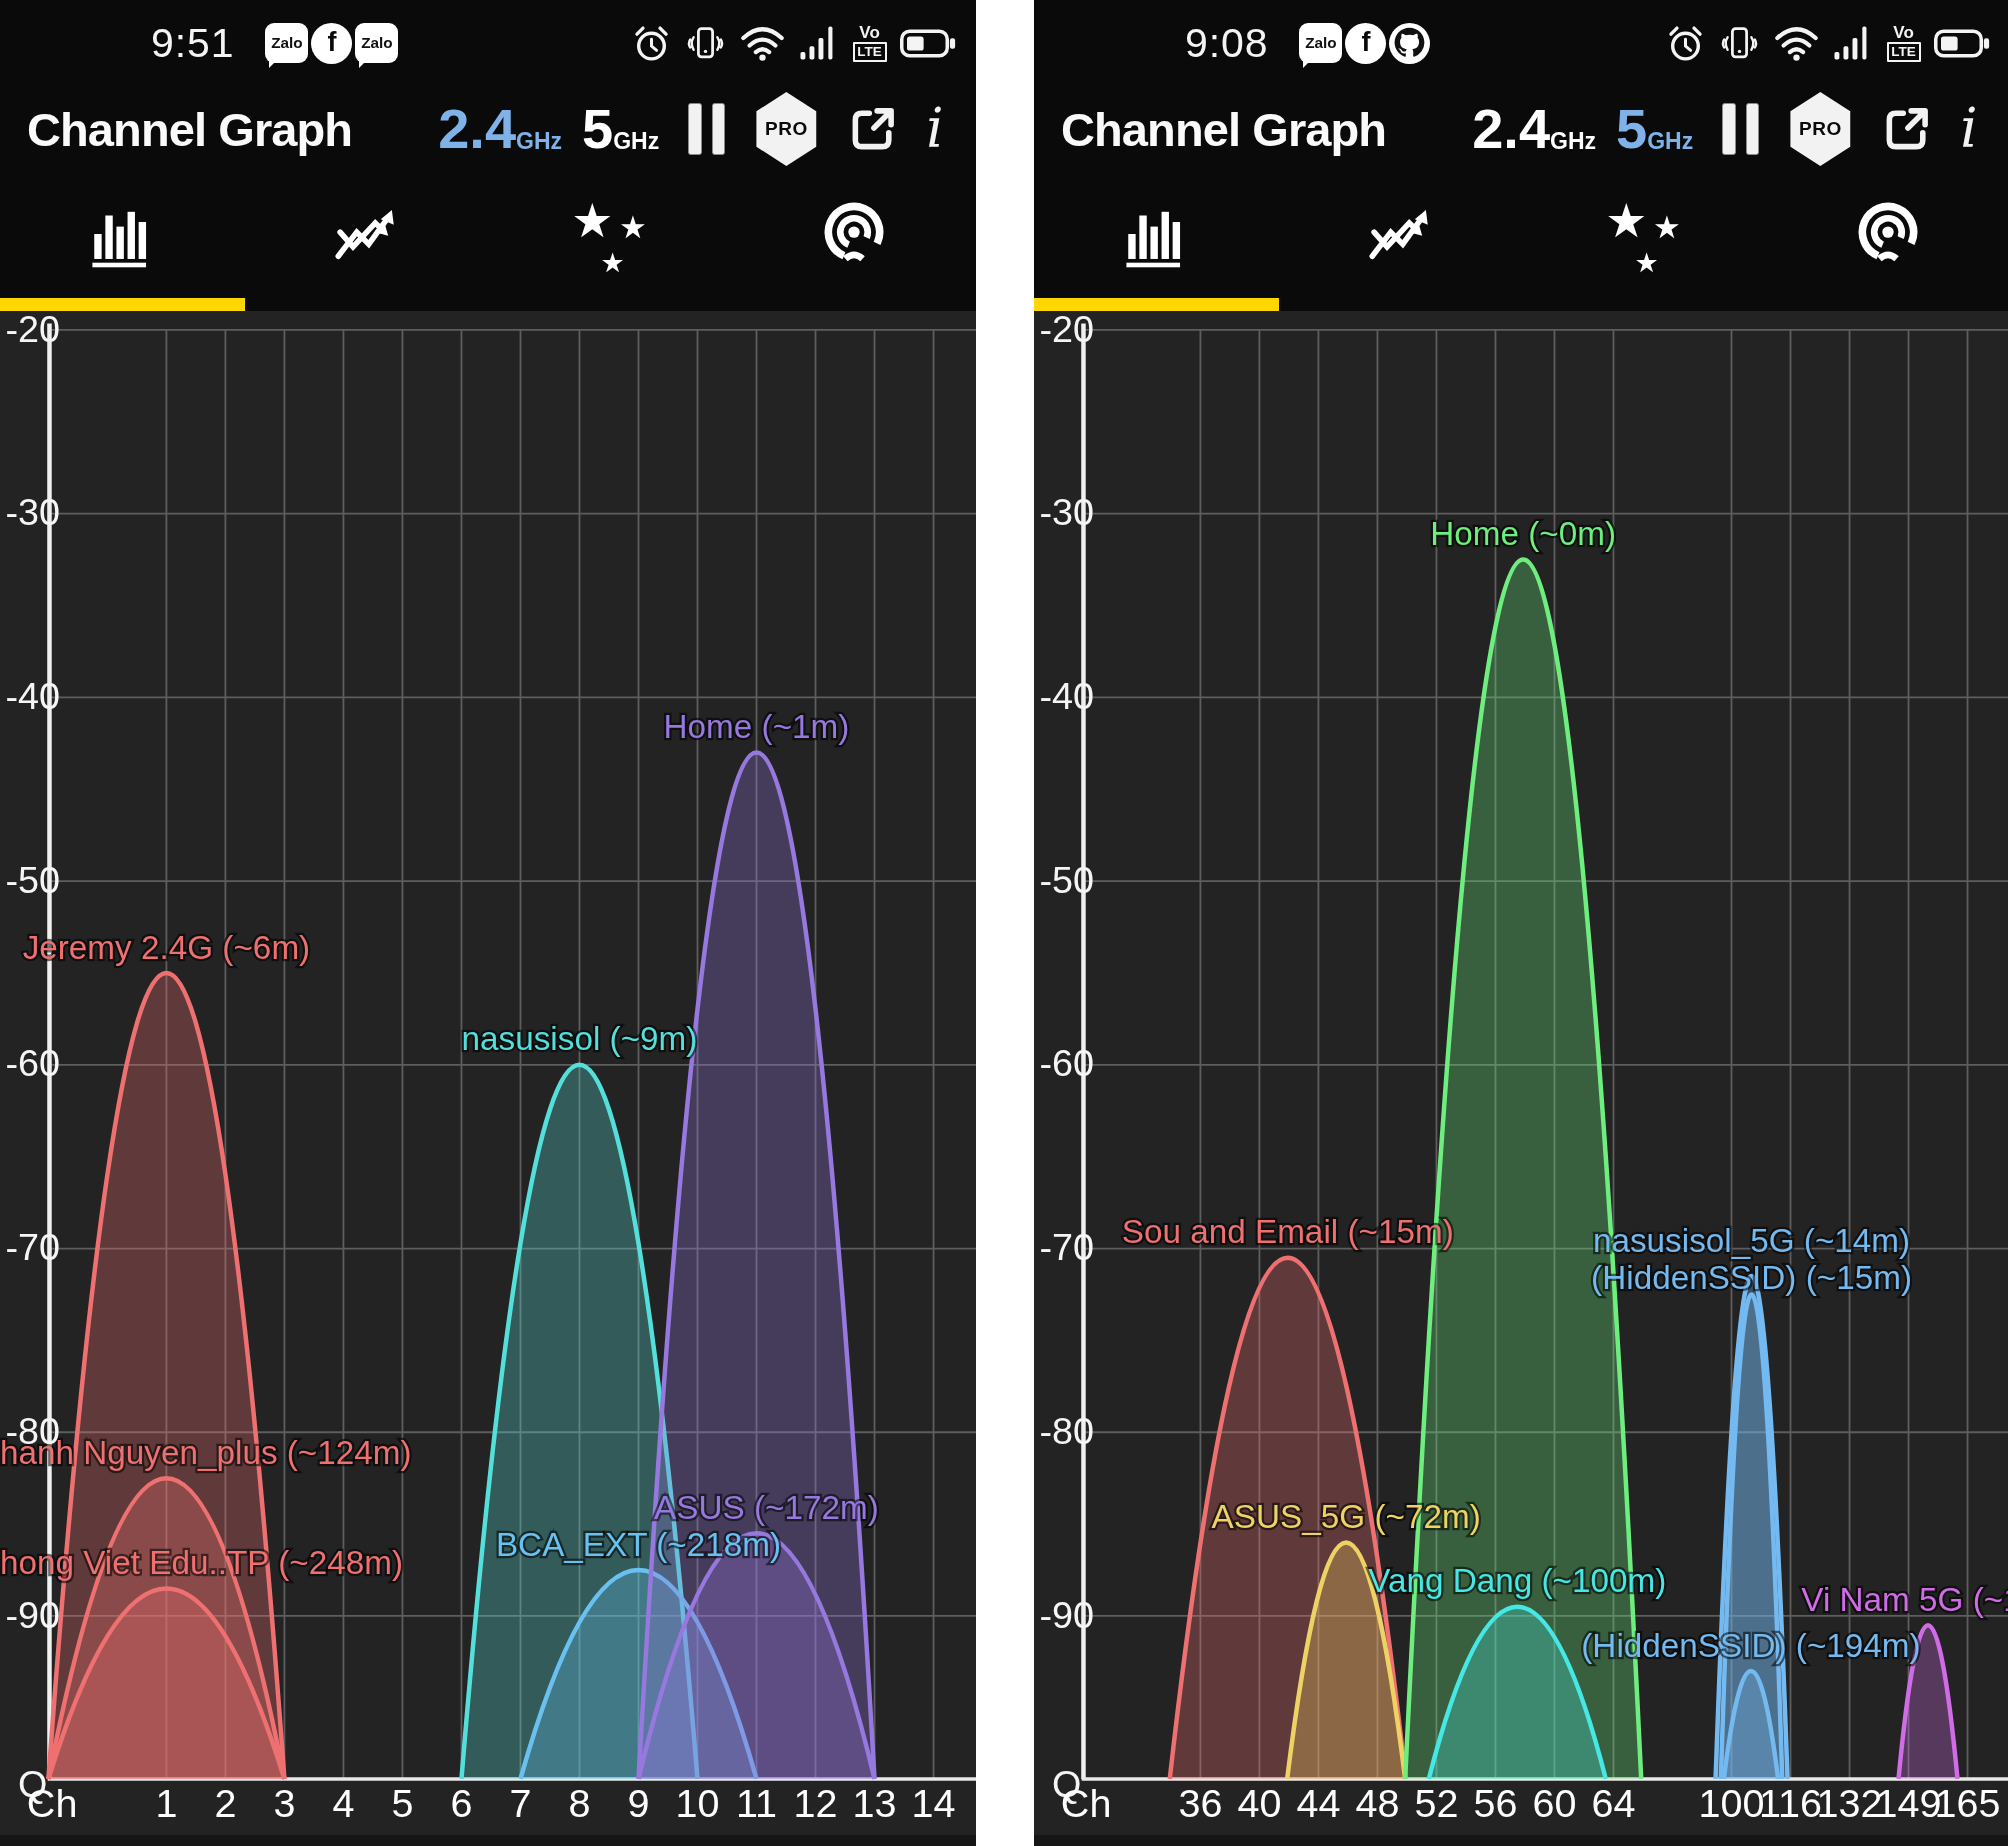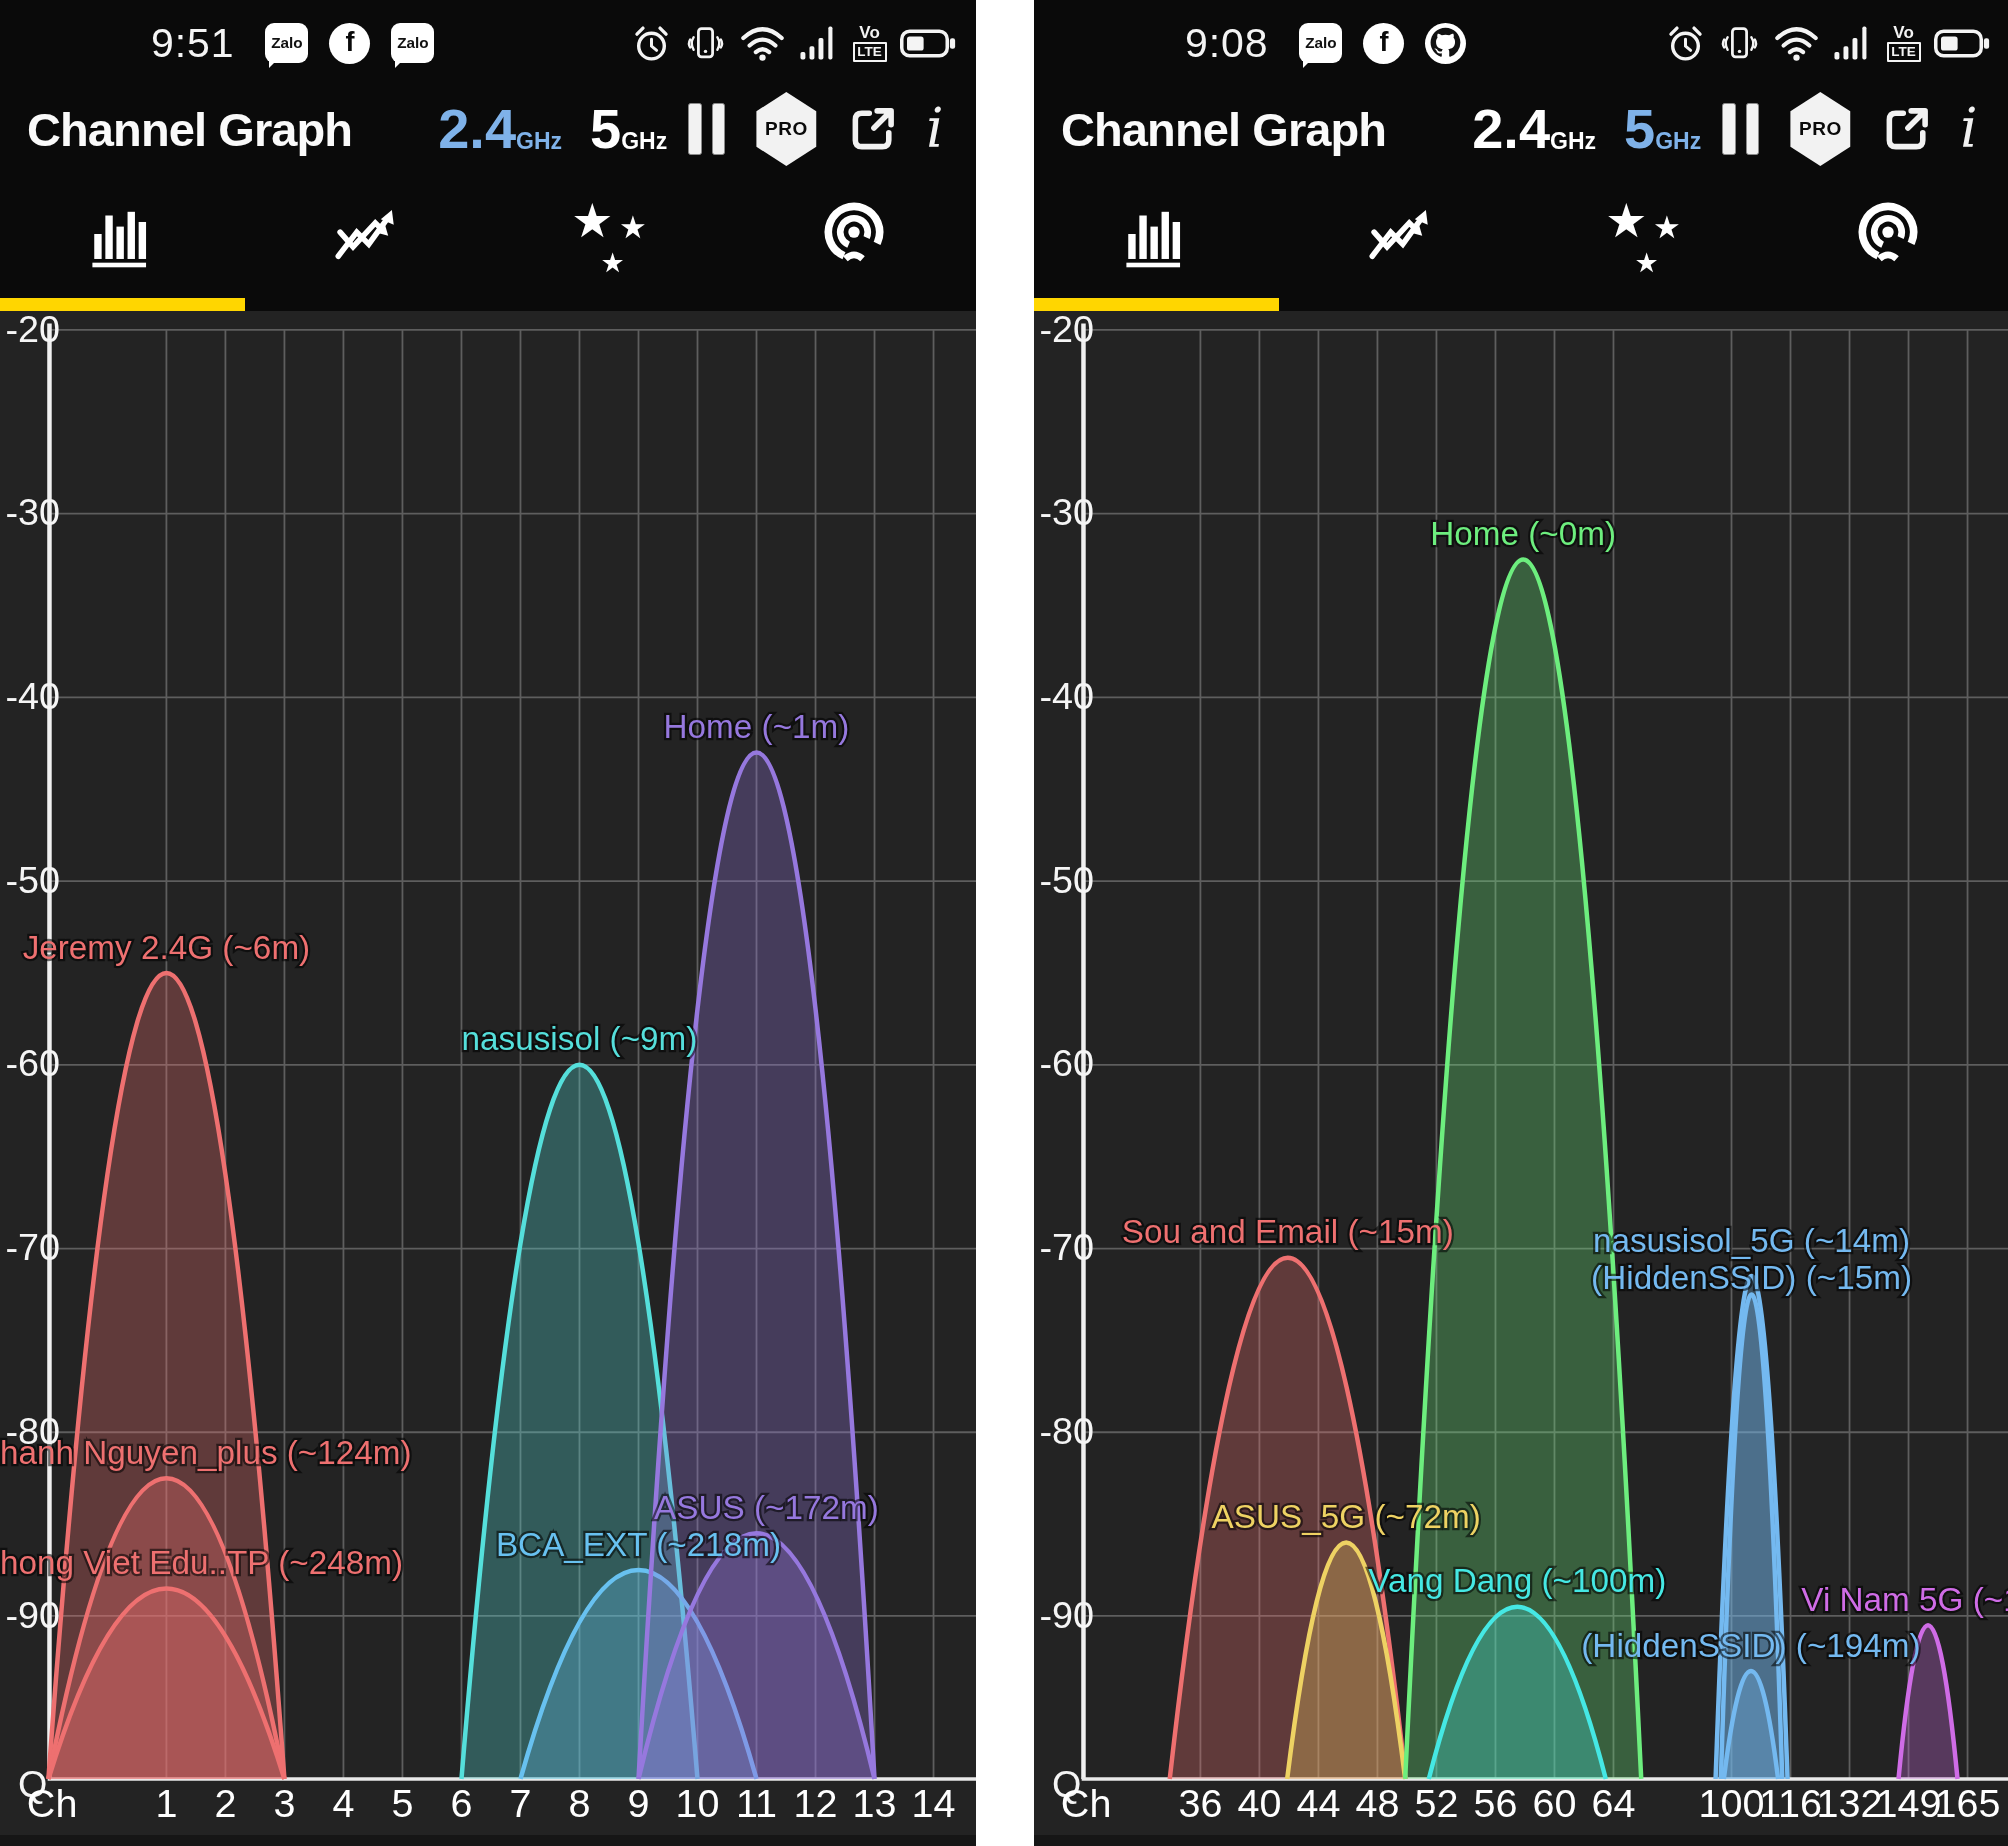--- a/index.html
+++ b/index.html
@@ -5,37 +5,37 @@
   html,body{margin:0;padding:0;background:#ffffff;}
   *{box-sizing:border-box;}
   body{font-family:"Liberation Sans",sans-serif;}
   .stage{width:2009px;height:1847px;background:#ef4444;display:flex;}
   .gap{width:58px;height:100%;background:#ffffff;flex:0 0 auto;}
   .panel{width:976px;height:1847px;background:#0a0a0a;display:flex;flex-direction:column;overflow:hidden;flex:0 0 auto;}
 
   
   .statusbar{height:86px;display:flex;align-items:center;padding:0 20px 0 151px;color:#f4f4f4;flex:0 0 auto;}
   .time{font-size:41px;font-weight:400;letter-spacing:0.9px;}
-  .appicons{display:flex;align-items:center;gap:21px;margin-left:31px;}
+  .appicons{display:flex;align-items:center;gap:3px;margin-left:31px;}
   .app-ic{position:relative;display:flex;align-items:center;justify-content:center;}
   .zalo{width:43px;height:40px;background:#fff;border-radius:9px;color:#111;font-weight:700;font-size:15.3px;}
   .zalo::after{content:"";position:absolute;left:3.6px;bottom:-5.4px;border:6.3px solid transparent;border-top-color:#fff;border-left-color:#fff;}
   .zalo i{font-style:normal;}
   .fb{width:41px;height:41px;background:#fff;border-radius:50%;color:#0a0a0a;font-weight:800;font-size:27px;}
   .fb i{font-style:normal;transform:translateY(-0.9px);}
   .sysicons{margin-left:auto;display:flex;align-items:center;gap:13.5px;}
   .sysicons svg{display:block;}
   .volte{display:flex;flex-direction:column;align-items:center;line-height:1;}
   .volte .vo{font-style:normal;font-weight:700;font-size:17px;}
   .volte .lte{font-style:normal;font-weight:700;font-size:13.5px;border:2.3px solid #f4f4f4;border-radius:1px;padding:0.9px 2.7px;margin-top:0.9px;}
 
   
   .titlebar{height:86px;display:flex;align-items:center;padding:0 27px;flex:0 0 auto;}
   .page-title{margin:0;color:#fafafa;font-size:47px;font-weight:700;letter-spacing:-0.9px;}
-  .bands{display:flex;align-items:flex-end;gap:28px;margin-left:86px;}
+  .bands{display:flex;align-items:flex-end;gap:20px;margin-left:86px;}
   .band{display:flex;align-items:flex-end;background:none;border:none;padding:0;cursor:pointer;line-height:1;}
   .band .num{font-size:56px;font-weight:700;color:#fff;}
   .band .unit{font-size:23px;font-weight:700;color:#fff;margin-bottom:3.6px;}
   .band.active .num,.band.active .unit{color:#7fb2e9;}
   .toolbar{margin-left:auto;display:flex;align-items:center;gap:27px;}
   .pause{display:flex;gap:10px;background:none;border:none;padding:0;cursor:pointer;}
   .pause b{display:block;width:13.5px;height:52px;background:#f2f2f2;border:1.8px solid #8a8a8a;border-radius:2.7px;}
   .pro{width:68px;height:74px;background:#f2f2f2;clip-path:polygon(50% 0,94% 26%,94% 74%,50% 100%,6% 74%,6% 26%);display:flex;align-items:center;justify-content:center;border:none;cursor:pointer;}
   .pro span{color:#0a0a0a;font-size:19px;font-weight:800;letter-spacing:0.5px;}
   .iconbtn{background:none;border:none;padding:0;cursor:pointer;display:flex;align-items:center;}

